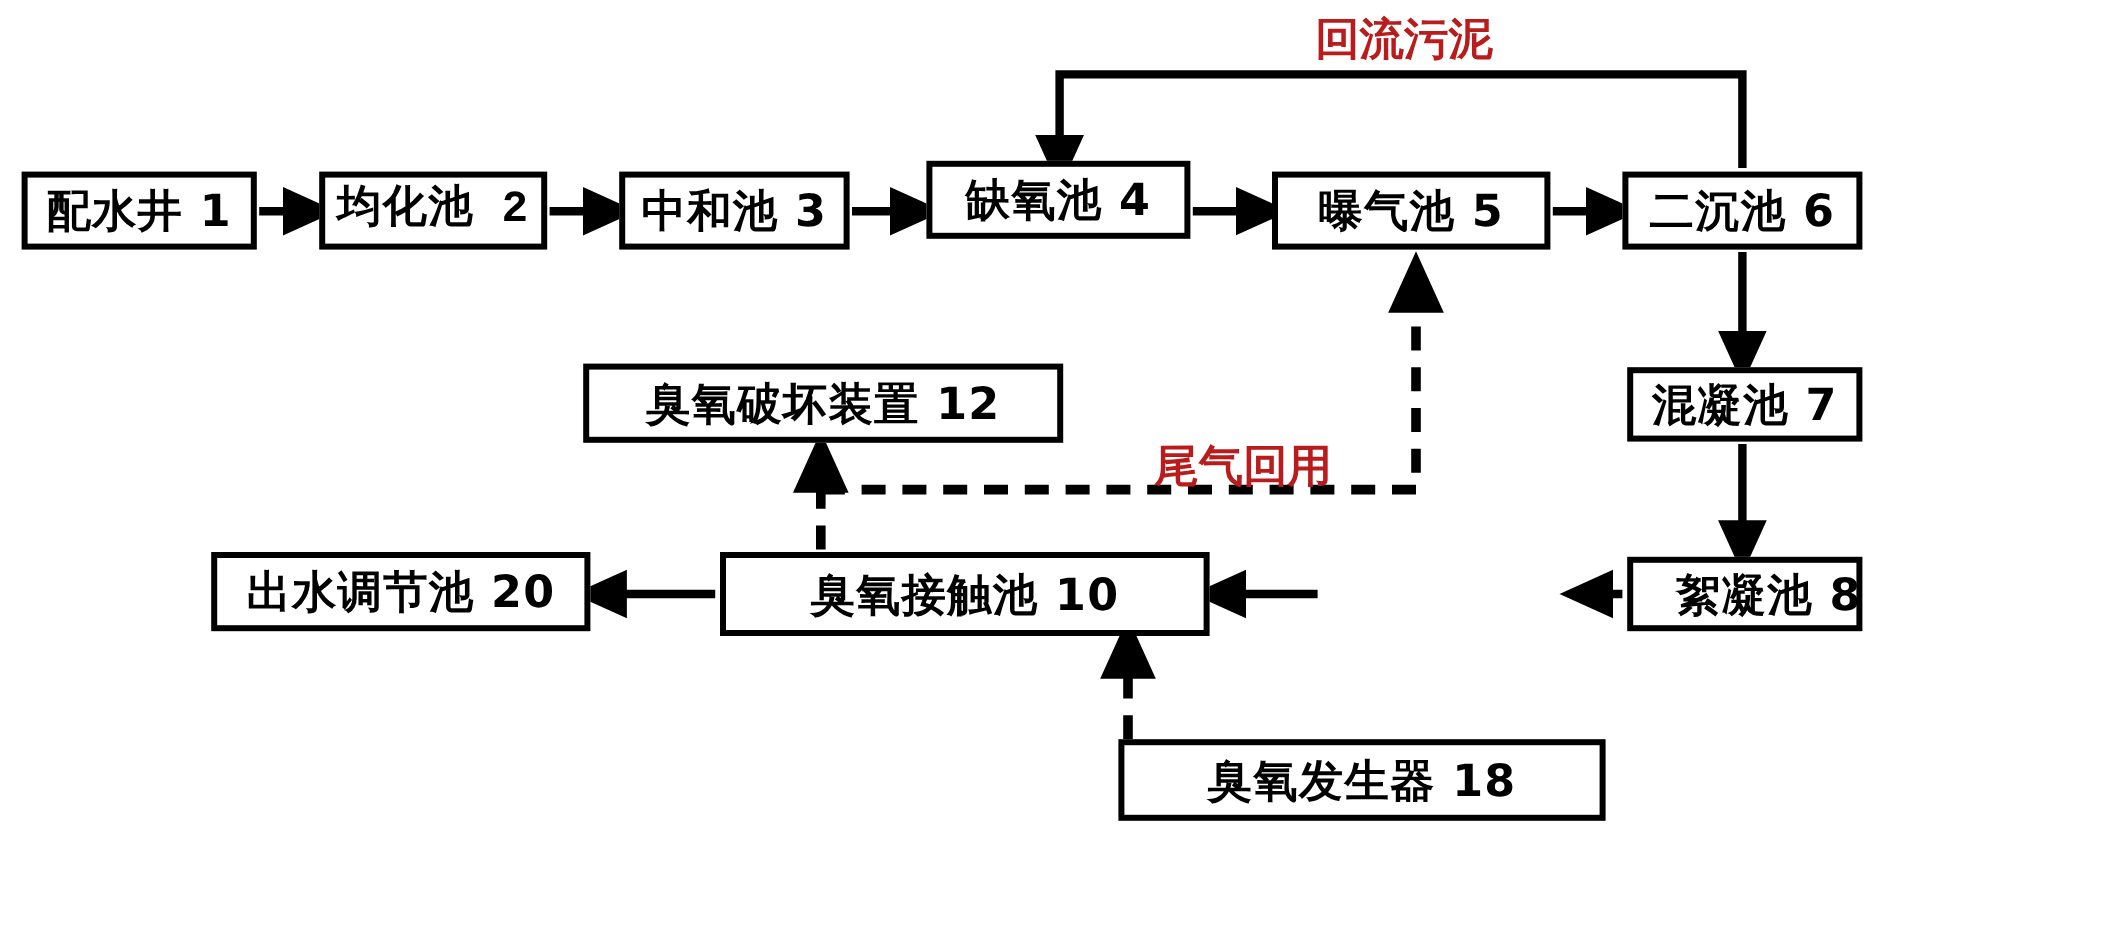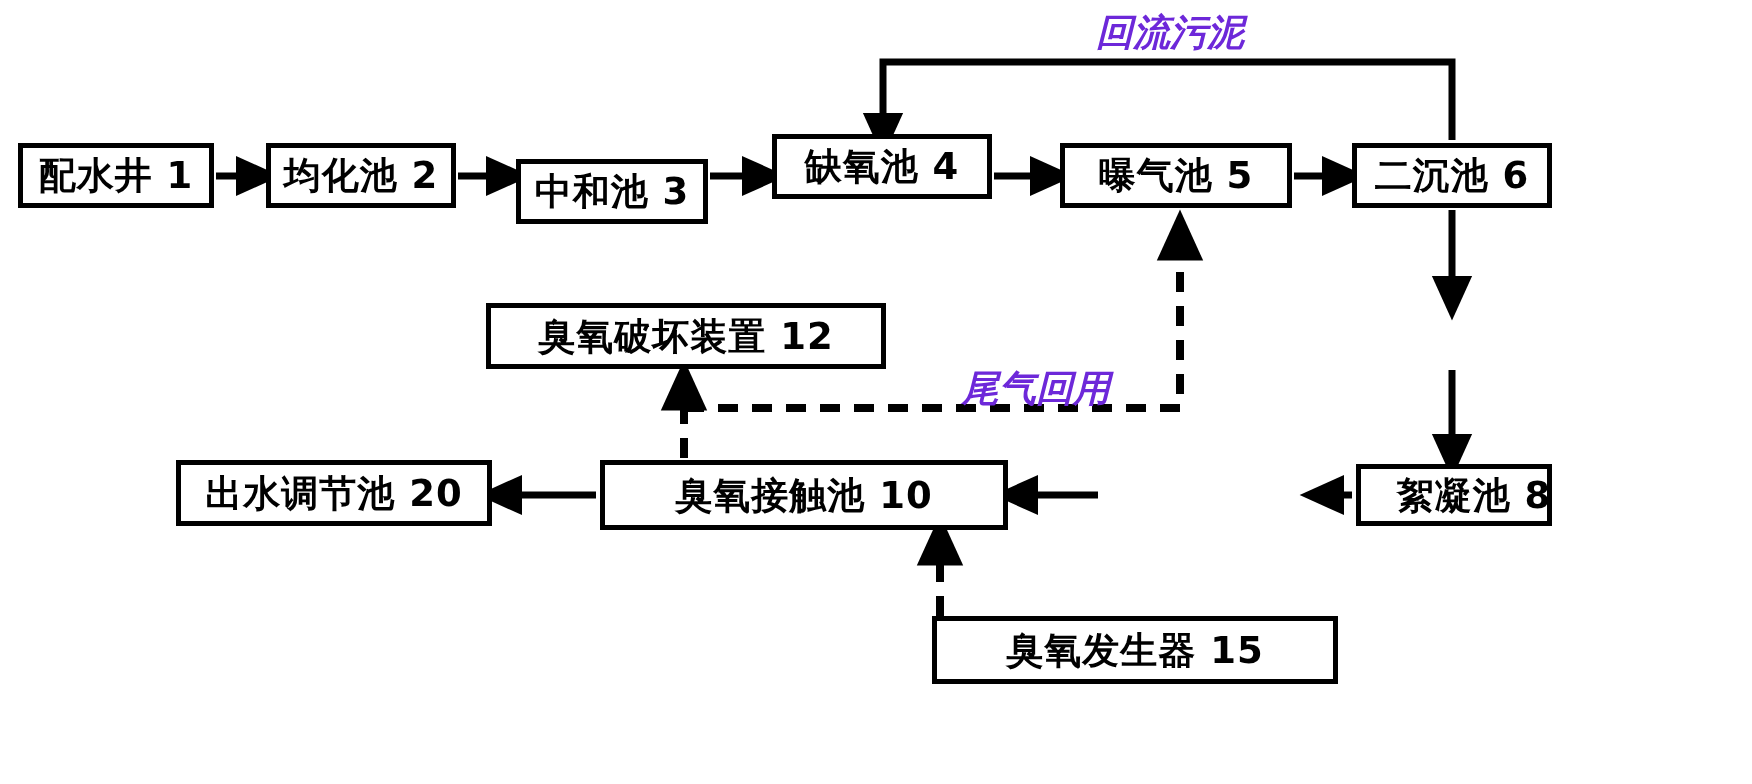--- a/index.html
+++ b/index.html
@@ -25,26 +25,25 @@
     justify-content: center;
     color: #000000;
     font-size: 37px;
     font-weight: 700;
     letter-spacing: 1px;
     white-space: nowrap;
     line-height: 1;
   }
   .edge-label {
     position: absolute;
-    color: #6d28d9;
+    color: #b91c1c;
     font-size: 37px;
     font-weight: 700;
     white-space: nowrap;
     line-height: 1;
-    font-style: italic;
   }
   svg.wires {
     position: absolute;
     left: 0;
     top: 0;
     width: 1752px;
     height: 784px;
     overflow: visible;
   }
   svg.wires line, svg.wires path, svg.wires polyline {
@@ -86,37 +85,38 @@
 
     <polyline class="dashed" points="940,616 940,540" marker-end="url(#ah)"></polyline>
 
     <polyline class="dashed" points="684,458 684,408 684,385" marker-end="url(#ah)"></polyline>
 
     <polyline class="dashed" points="684,408 1180,408 1180,235" marker-end="url(#ah)"></polyline>
   </svg>
 
   <div class="node" style="left:18px; top:143px; width:196px; height:65px;text-align:right;">配水井 1</div>
 
-  <div class="node" style="left:266px; top:143px; width:190px; height:65px;">均化池 2</div>
+  <div class="node" style="left:266px; top:143px; width:190px; height:65px;font-family:Liberation Mono, monospace;">均化池 2</div>
 
-  <div class="node" style="left:516px; top:143px; width:192px; height:65px;margin-top:16px;">中和池 3</div>
+  <div class="node" style="left:516px; top:143px; width:192px; height:65px;">中和池 3</div>
 
   <div class="node" style="left:772px; top:134px; width:220px; height:65px;">缺氧池 4</div>
 
   <div class="node" style="left:1060px; top:143px; width:232px; height:65px;">曝气池 5</div>
 
   <div class="node" style="left:1352px; top:143px; width:200px; height:65px;">二沉池 6</div>
 
+  <div class="node" style="left:1356px; top:306px; width:196px; height:62px;">混凝池 7</div>
 
   <div class="node" style="left:1356px; top:464px; width:196px; height:62px;padding-left:40px;">絮凝池 8</div>
 
 
   <div class="node" style="left:600px; top:460px; width:408px; height:70px;">臭氧接触池 10</div>
 
-  <div class="node" style="left:932px; top:616px; width:406px; height:68px;">臭氧发生器 15</div>
+  <div class="node" style="left:932px; top:616px; width:406px; height:68px;">臭氧发生器 18</div>
 
   <div class="node" style="left:486px; top:303px; width:400px; height:66px;">臭氧破坏装置 12</div>
 
   <div class="node" style="left:176px; top:460px; width:316px; height:66px;">出水调节池 20</div>
 
   <div class="edge-label" style="left:1096px; top:14px;">回流污泥</div>
 
   <div class="edge-label" style="left:962px; top:370px;">尾气回用</div>
 
 </div>

